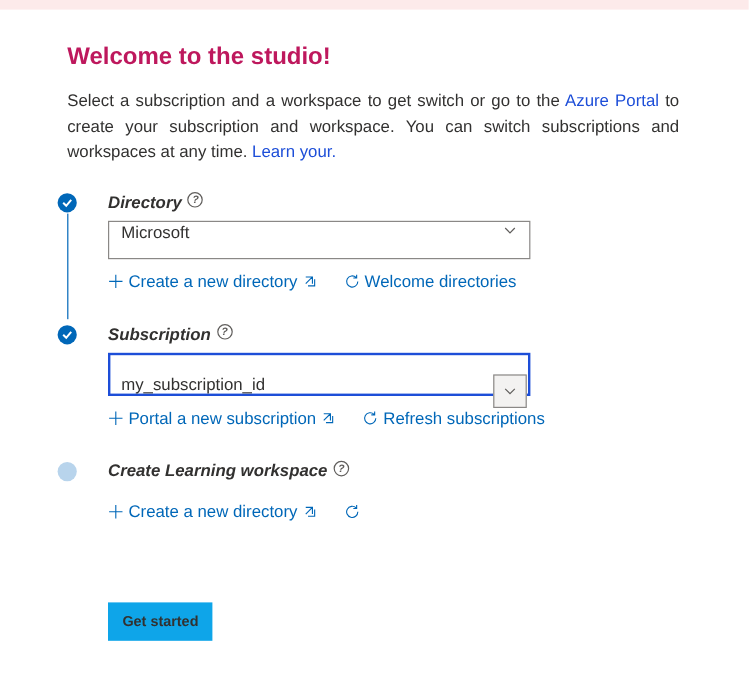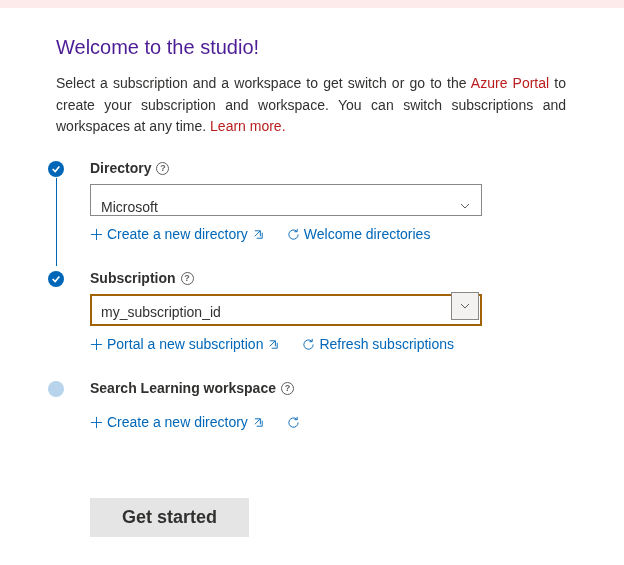--- a/index.html
+++ b/index.html
@@ -13,31 +13,31 @@
   }
   .top-band {
     height: 8px;
     background: #fdeaea;
   }
   .content {
     padding: 18px 28px 40px 56px;
   }
   h1 {
     font-size: 20px;
-    font-weight: 400;
+    font-weight: 700;
     margin: 10px 0 14px 0;
-    color: #4c1d95;
+    color: #be185d;
   }
   .intro {
     line-height: 1.55;
     text-align: justify;
     margin-bottom: 22px;
     max-width: 510px;
   }
-  .link { color: #b91c1c; text-decoration: none; cursor: pointer; margin-top: 20px; }
+  .link { color: #1d4ed8; text-decoration: none; cursor: pointer; margin-top: 20px; }
   .steps { position: relative; padding-left: 0; }
   .step { position: relative; padding-left: 34px; margin-bottom: 28px; }
   .bullet {
     position: absolute;
     left: -8px;
     top: 1px;
     width: 16px; height: 16px;
     border-radius: 50%;
     background: #0067b8;
     display: flex; align-items: center; justify-content: center;
@@ -48,46 +48,46 @@
     position: absolute;
     left: -0.5px;
     top: 18px;
     width: 1.5px;
     background: #0067b8;
   }
   .step-label {
     font-weight: 600;
     font-size: 14px;
     display: inline-flex;
-    align-items: center;
     gap: 5px;
     margin-bottom: 8px;
+    font-style: italic;
   }
   .help-circle {
     width: 13px; height: 13px;
     border: 1px solid #605e5c;
     border-radius: 50%;
     display: inline-flex; align-items: center; justify-content: center;
     font-size: 9px; color: #605e5c;
     line-height: 1;
   }
   .dropdown {
-    width: 392px;
+    width: 352px;
     height: 32px;
     border: 1px solid #8a8886;
     display: flex;
-    align-items: flex-end;
+    align-items: flex-start;
     padding: 0 10px;
     justify-content: space-between;
     cursor: pointer;
     background: #fff;
     position: relative;
   }
   .dropdown .dd-text.placeholder { color: #605e5c; }
-  .dropdown.focus { border: 2px solid #a16207; padding: 4px 9px; gap: 20px; }
+  .dropdown.focus { border: 2px solid #1d4ed8; padding: 16px 9px; gap: 20px; }
   .dropdown .chev { color: #605e5c; }
   .dropdown .chev-box {
     width: 28px; height: 28px;
     border: 1px solid #8a8886;
     background: #f3f2f1;
     display: flex; align-items: center; justify-content: center;
     margin-right: -8px;
   }
   .action-row {
     margin-top: 10px;
@@ -101,39 +101,39 @@
     font-size: 14px;
     display: inline-flex;
     align-items: center;
     gap: 4px;
     cursor: pointer;
   }
   .action-link svg { width: 13px; height: 13px; }
   .get-started {
     margin-left: 34px;
     margin-top: 40px;
-    background: #e5e5e5;
+    background: #0ea5e9;
     border: none;
-    padding: 9px 32px;
-    font-size: 18px;
+    padding: 9px 12px;
+    font-size: 12px;
     font-weight: 600;
     color: #323130;
     cursor: pointer;
   }
 </style>
 </head>
 <body>
 
 <div class="top-band"></div>
 
 <div class="content">
   <h1>Welcome to the studio!</h1>
 
   <div class="intro">
-    <span>Select a subscription and a workspace to get switch or go to the </span><a class="link">Azure Portal</a><span> to create your subscription and workspace. You can switch subscriptions and workspaces at any time. </span><a class="link">Learn more.</a>
+    <span>Select a subscription and a workspace to get switch or go to the </span><a class="link">Azure Portal</a><span> to create your subscription and workspace. You can switch subscriptions and workspaces at any time. </span><a class="link">Learn your.</a>
   </div>
 
   <div class="steps">
 
     <div class="step">
       <div class="bullet">
         <svg viewBox="0 0 12 12">
             <path d="M2 6 L5 9 L10 3" stroke="#fff" stroke-width="2" fill="none"></path>
           </svg>
       </div>
@@ -200,21 +200,21 @@
               <path d="M12 7 A5 5 0 1 1 10.5 3.5 M11 1 V4 H8" stroke="#0067b8" stroke-width="1" fill="none"></path>
             </svg>
           <span>Refresh subscriptions</span>
         </span>
       </div>
     </div>
 
     <div class="step">
       <div class="bullet light"></div>
       <div class="step-label">
-        <span>Search Learning workspace</span>
+        <span>Create Learning workspace</span>
         <span class="help-circle">?</span>
       </div>
       <div class="action-row">
         <span class="action-link">
           <svg viewBox="0 0 14 14">
               <path d="M7 1 V13 M1 7 H13" stroke="#0067b8" stroke-width="1"></path>
             </svg>
           <span>Create a new directory</span>
           <svg viewBox="0 0 14 14">
               <path d="M3 3 H9 V9 M9 3 L3 9 M5 11 H11 V5" stroke="#0067b8" stroke-width="1" fill="none"></path>

